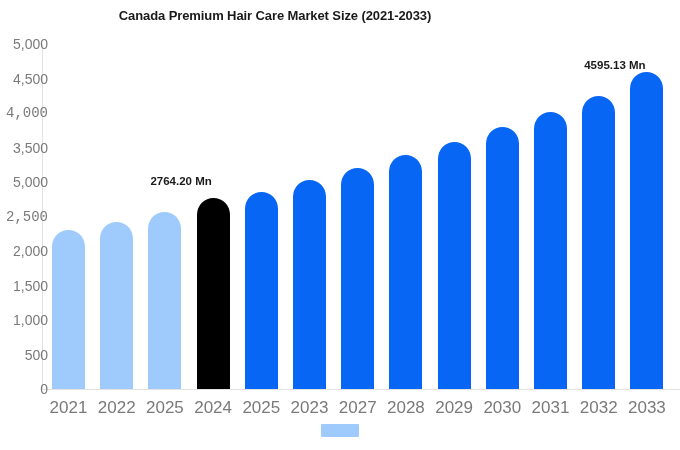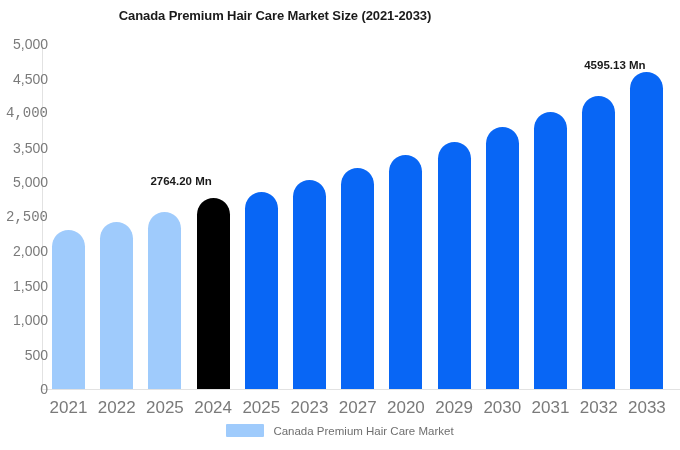--- a/index.html
+++ b/index.html
@@ -133,21 +133,21 @@
         <div class="y-tick-label" style="top: 44px;">5,000</div>
       </div>
     <div id="x-ticks">
         <div class="x-tick-label" style="left: 68.5px;">2021</div>
         <div class="x-tick-label" style="left: 116.7px;">2022</div>
         <div class="x-tick-label" style="left: 164.9px;">2025</div>
         <div class="x-tick-label" style="left: 213.1px;">2024</div>
         <div class="x-tick-label" style="left: 261.3px;">2025</div>
         <div class="x-tick-label" style="left: 309.5px;">2023</div>
         <div class="x-tick-label" style="left: 357.7px;">2027</div>
-        <div class="x-tick-label" style="left: 405.9px;">2020</div>
+        <div class="x-tick-label" style="left: 405.9px;">2028</div>
         <div class="x-tick-label" style="left: 454.1px;">2029</div>
         <div class="x-tick-label" style="left: 502.3px;">2030</div>
         <div class="x-tick-label" style="left: 550.5px;">2031</div>
         <div class="x-tick-label" style="left: 598.7px;">2032</div>
         <div class="x-tick-label" style="left: 646.9px;">2033</div>
       </div>
     <div id="bars">
         <div class="bar" style="left: 52px; top: 230.024px; width: 33px; height: 158.976px; background: rgb(159, 203, 252);"></div>
         <div class="bar" style="left: 100.2px; top: 222.02px; width: 33px; height: 166.98px; background: rgb(159, 203, 252);"></div>
         <div class="bar" style="left: 148.4px; top: 212.015px; width: 33px; height: 176.985px; background: rgb(159, 203, 252);"></div>
@@ -163,16 +163,15 @@
         <div class="bar" style="left: 630.4px; top: 71.936px; width: 33px; height: 317.064px; background: rgb(8, 102, 245);"></div>
       </div>
     <div id="bar-labels">
         <div class="bar-value-label" style="left: 181.1px; top: 175.27px;">2764.20 Mn</div>
         <div class="bar-value-label" style="left: 614.9px; top: 59px;">4595.13 Mn</div>
       </div>
   </div>
 
   <div id="legend">
     <span id="legend-swatch"></span>
-    <span id="legend-label">Canada Premium Hair Care Market</span>
   </div>
 
 </div>
 
 </body></html>

